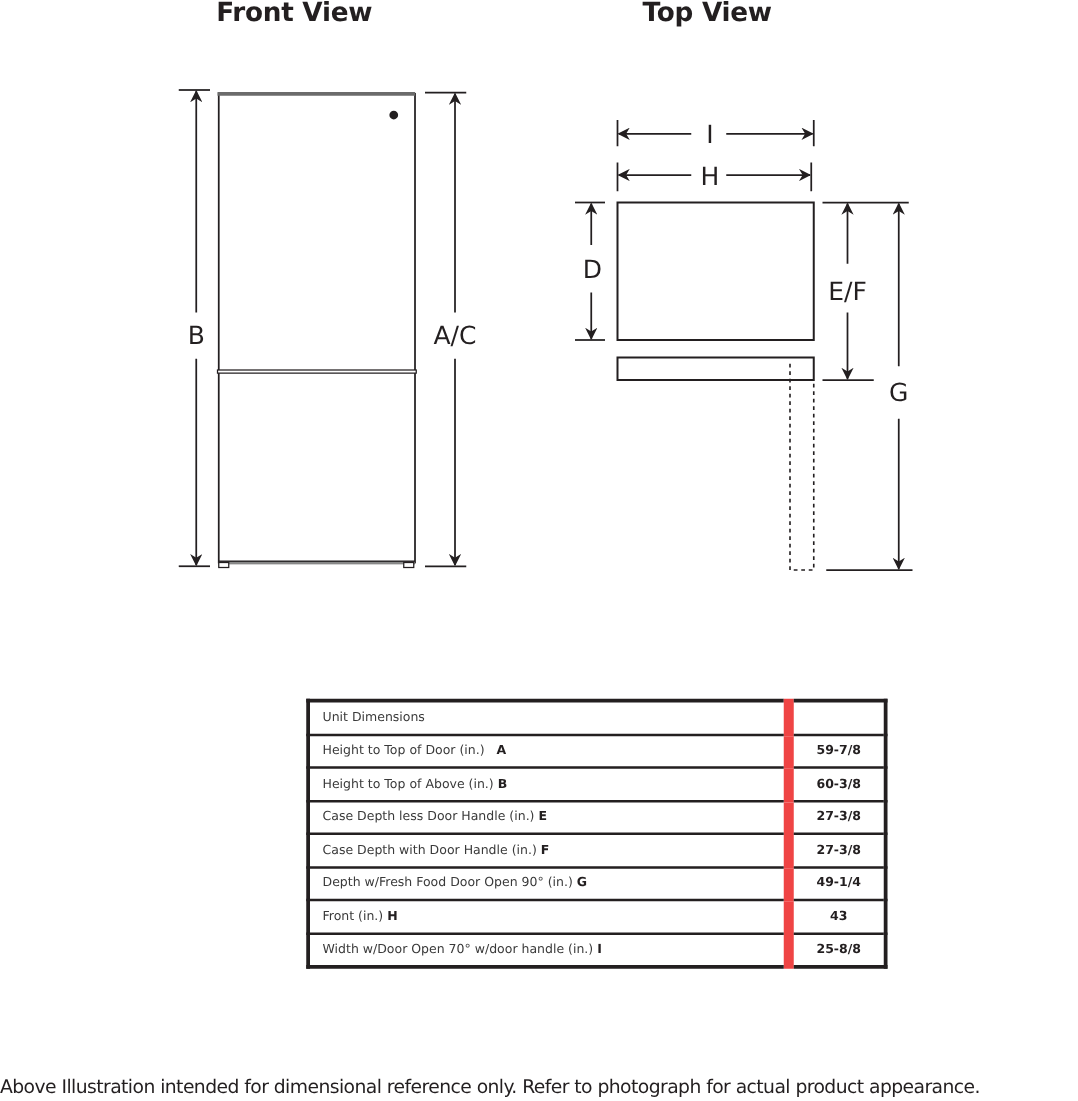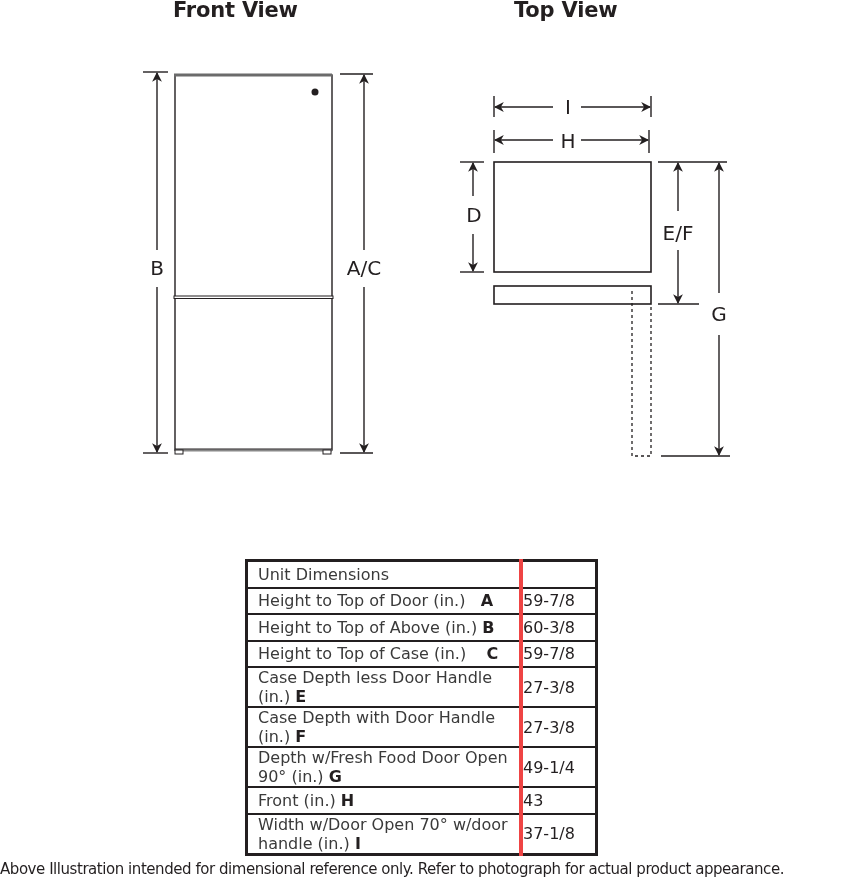--- a/index.html
+++ b/index.html
@@ -2,23 +2,23 @@
 <html><head>
 <meta charset="utf-8">
 <style>
   html, body { margin: 0; padding: 0; background: #ffffff; }
   body { width: 862px; height: 881px; position: relative; overflow: hidden; font-family: "DejaVu Sans", sans-serif; color: #231f20; }
   .view-title { position: absolute; top: -2px; font-size: 21px; font-weight: bold; color: #231f20; letter-spacing: -0.2px; }
   #front-title { left: 173px; }
   #top-title { left: 514px; }
   svg.diagram { position: absolute; left: 0; top: 0; }
   .dim-label { font-family: "DejaVu Sans", sans-serif; font-size: 20px; fill: #231f20; }
-  table.dims { position: absolute; left: 245px; top: 559px; width: 353px; border-collapse: collapse; border: 3px solid #231f20; font-size: 16px; }
+  table.dims { position: absolute; left: 245px; top: 559px; width: 465px; border-collapse: collapse; border: 3px solid #231f20; font-size: 10px; }
   table.dims td { border: 2px solid #231f20; height: 24.5px; padding: 0 0 0 10px; color: #3a3a3a; }
-  table.dims td.val { width: 72px; text-align: left; padding: 0; font-weight: normal; color: #231f20; border-left: 4px solid #ef4444; }
+  table.dims td.val { width: 72px; text-align: center; padding: 0; font-weight: bold; color: #231f20; border-left: 8px solid #ef4444; }
   table.dims .letter { font-weight: bold; color: #231f20; }
   .footer { position: absolute; left: 0; top: 860px; width: 682px; font-size: 15px; color: #231f20; white-space: nowrap; letter-spacing: -0.45px; }
 </style>
 </head>
 <body>
 
 <div id="front-title" class="view-title">Front View</div>
 <div id="top-title" class="view-title">Top View</div>
 
 <svg class="diagram" width="862" height="520" viewBox="0 0 862 520">
@@ -101,39 +101,35 @@
   </tr>
   <tr>
     <td><span>Height to Top of Door (in.)</span>&nbsp;&nbsp;&nbsp;<span class="letter">A</span></td>
     <td class="val">59-7/8</td>
   </tr>
   <tr>
     <td><span>Height to Top of Above (in.)</span>&nbsp;<span class="letter">B</span></td>
     <td class="val">60-3/8</td>
   </tr>
   <tr>
-    <td><span>Height to Top of Case (in.)</span>&nbsp;&nbsp;&nbsp;&nbsp;<span class="letter">C</span></td>
-    <td class="val">59-7/8</td>
-  </tr>
-  <tr>
     <td><span>Case Depth less Door Handle (in.)</span> <span class="letter">E</span></td>
     <td class="val">27-3/8</td>
   </tr>
   <tr>
     <td><span>Case Depth with Door Handle (in.)</span> <span class="letter">F</span></td>
     <td class="val">27-3/8</td>
   </tr>
   <tr>
     <td><span>Depth w/Fresh Food Door Open 90° (in.)</span> <span class="letter">G</span></td>
     <td class="val">49-1/4</td>
   </tr>
   <tr>
     <td><span>Front (in.)</span> <span class="letter">H</span></td>
     <td class="val">43</td>
   </tr>
   <tr>
     <td><span>Width w/Door Open 70° w/door handle (in.)</span> <span class="letter">I</span></td>
-    <td class="val">37-1/8</td>
+    <td class="val">25-8/8</td>
   </tr>
 </tbody>
   </table>
 
 <div class="footer">Above Illustration intended for dimensional reference only. Refer to photograph for actual product appearance.</div>
 
 </body></html>

